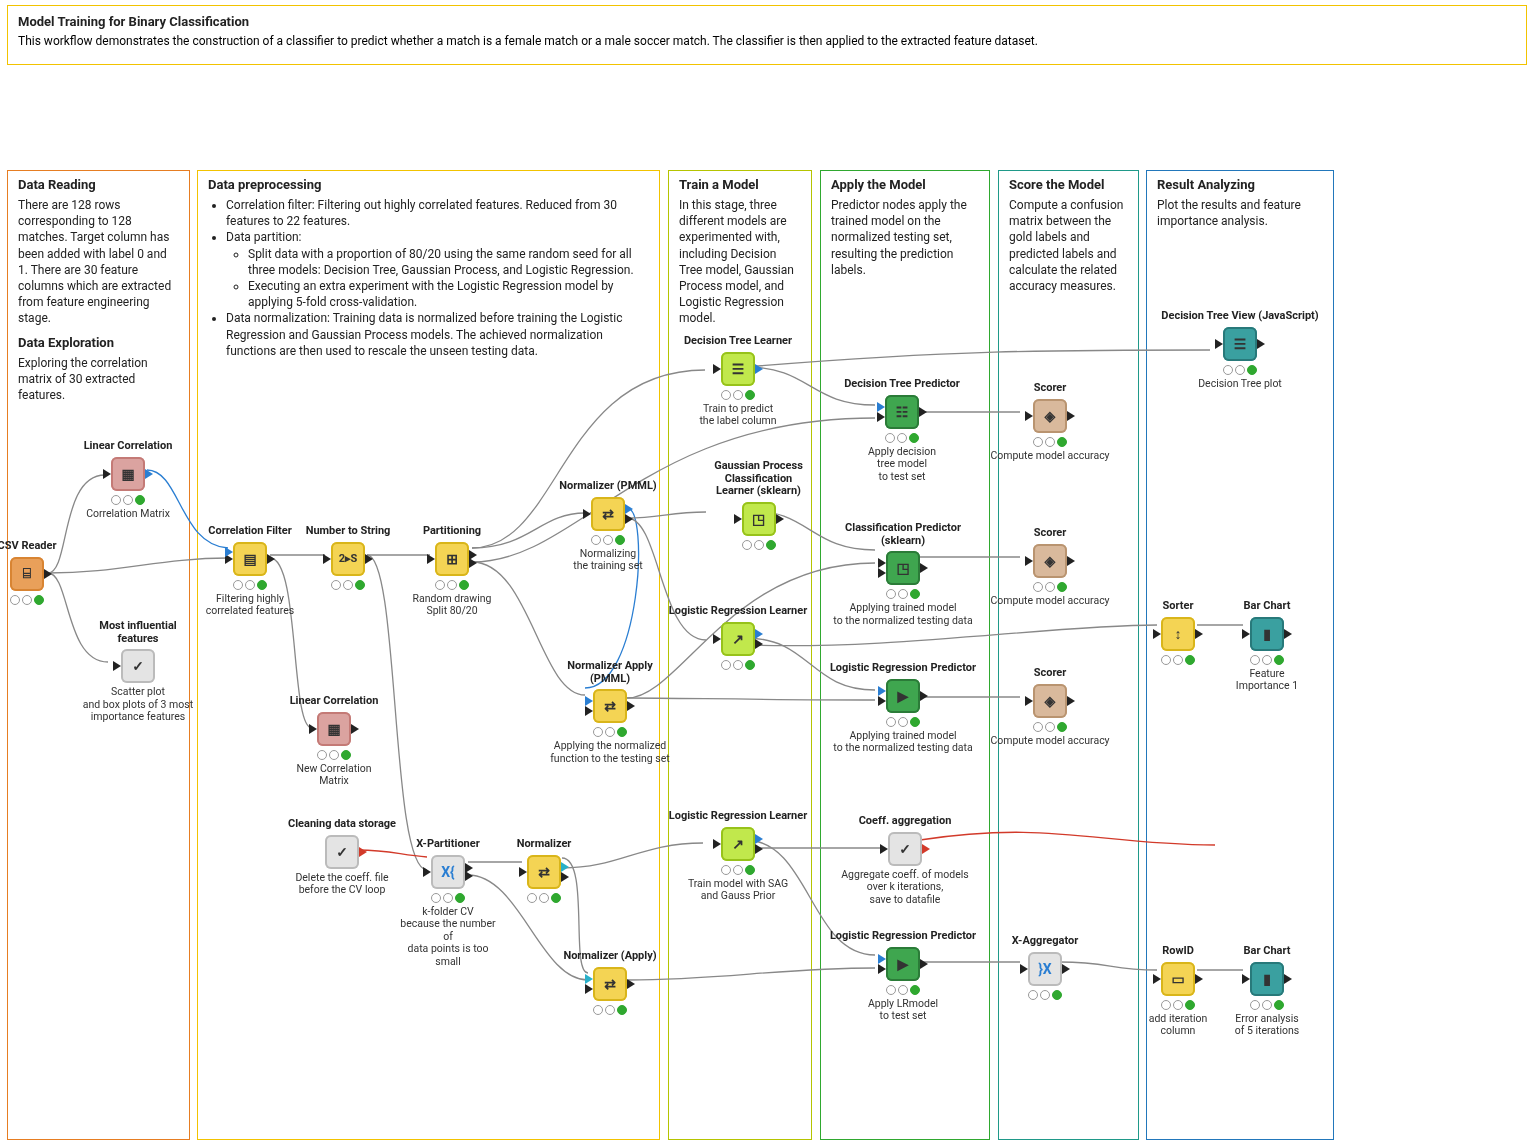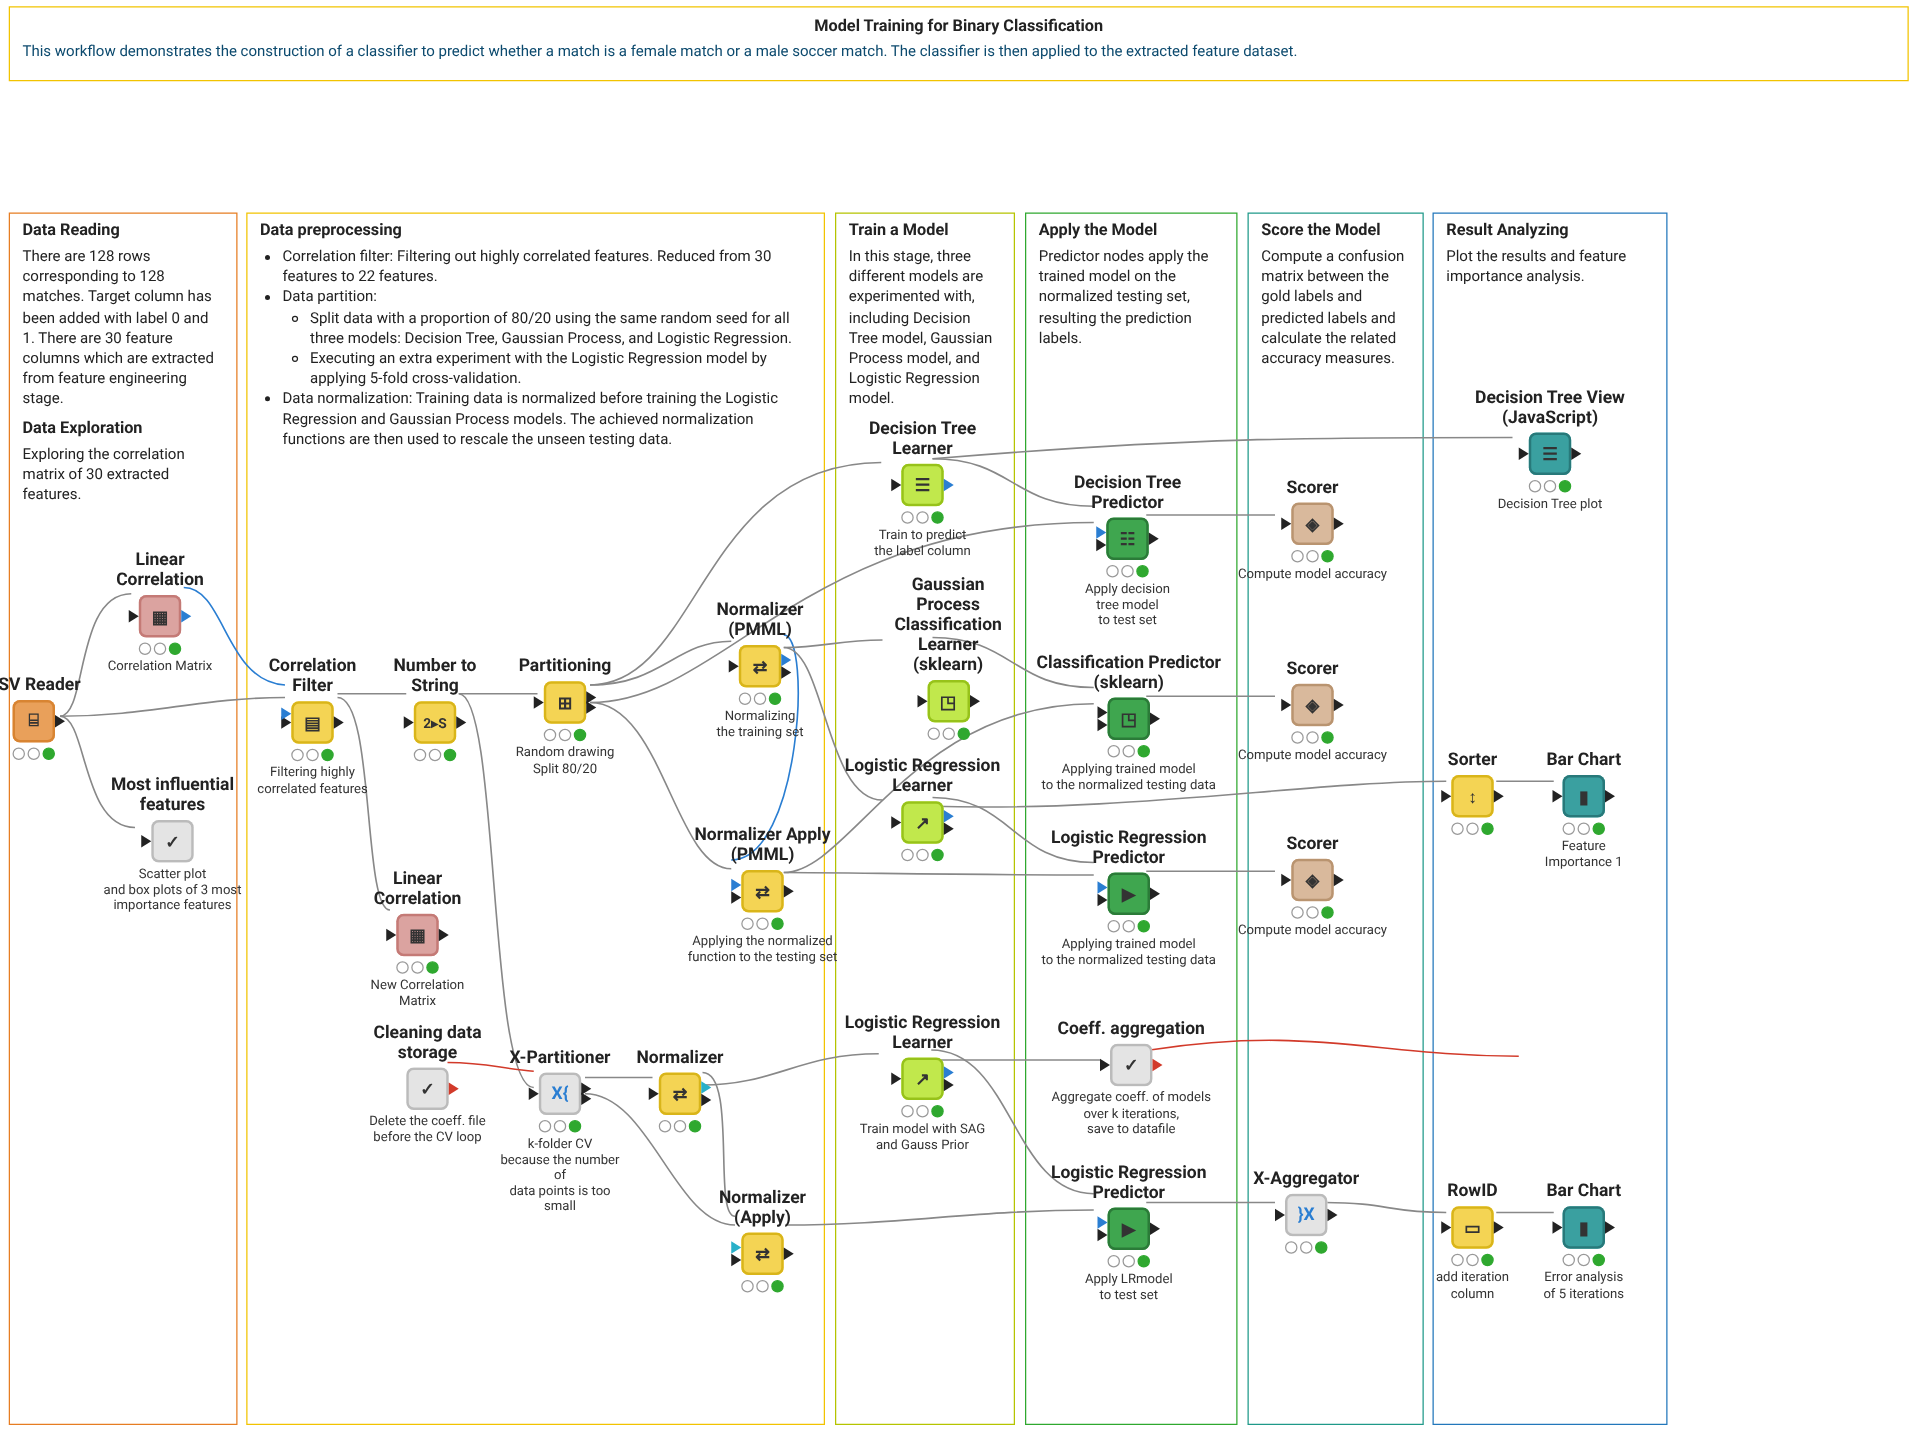--- a/index.html
+++ b/index.html
@@ -3,40 +3,40 @@
 <meta charset="utf-8">
 <style>
 * { box-sizing: border-box; margin: 0; padding: 0; }
 body { font-family: "Segoe UI", Roboto, Arial, sans-serif; background: #fff; color: #222; font-size: 12px; }
 .canvas { position: relative; width: 1536px; height: 1147px; }
 
 
 .anno { position: absolute; border: 1.5px solid; padding: 8px 10px; }
 .anno.yellow { border-color: #f2c300; }
 .anno.gray   { border-color: #aaa; }
-.anno h3 { font-size: 13px; font-weight: 700; margin-bottom: 4px; text-align: center; }
-.anno p  { font-size: 12px; line-height: 1.35; color: #0c4a6e; }
+.anno h3 { font-size: 13px; font-weight: 700; margin-bottom: 4px; }
+.anno p  { font-size: 12px; line-height: 1.35; color: #000000; }
 .anno ul { margin: 2px 0 2px 18px; font-size: 12px; line-height: 1.35; }
 
 
 .frame { position: absolute; border: 1.5px solid; padding: 6px 10px 10px; }
 .frame h3 { font-size: 13px; font-weight: 700; margin-bottom: 5px; }
 .frame p, .frame li { font-size: 12px; line-height: 1.35; }
 .frame ul { margin-left: 18px; }
 .frame ul ul { margin-left: 22px; list-style: circle; }
 .frame.orange { border-color: #e67d22; }
 .frame.yellow { border-color: #f2c300; }
 .frame.olive  { border-color: #b5c400; }
 .frame.green  { border-color: #2fa82f; }
 .frame.teal   { border-color: #1f9989; }
 .frame.blue   { border-color: #2277bb; }
 
 
 .node { position: absolute; width: 100px; text-align: center; }
-.node .title { font-size: 14px; font-weight: 700; margin-bottom: 4px; line-height: 1.15; }
+.node .title { font-size: 11px; font-weight: 700; margin-bottom: 4px; line-height: 1.15; }
 .node .iconwrap { display:flex; justify-content:center; align-items:center; }
 .node .icon { width: 34px; height: 34px; border-radius: 6px; display: inline-flex; justify-content:center; align-items:center; position: relative; font-size: 14px; font-weight: bold; color: #333; }
 .node .icon::before, .node .icon::after { content:""; position:absolute; width:6px; height:6px;}
 .node .status { margin-top: 4px; display: flex; justify-content:center; gap:2px; }
 .node .status span { width:10px; height:10px; border-radius:50%; border:1px solid #999; background:#fff; }
 .node .status span.on { background:#2fa82f; border-color:#2fa82f; }
 .node .caption { margin-top: 3px; font-size: 10.5px; color:#333; line-height:1.2; }
 .port { position:absolute; width:0; height:0; }
 .portL { left:-8px; top:50%; transform:translateY(-50%); border-top:5px solid transparent; border-bottom:5px solid transparent; border-left:8px solid #222; }
 .portR { right:-8px; top:50%; transform:translateY(-50%); border-top:5px solid transparent; border-bottom:5px solid transparent; border-left:8px solid #222; }

